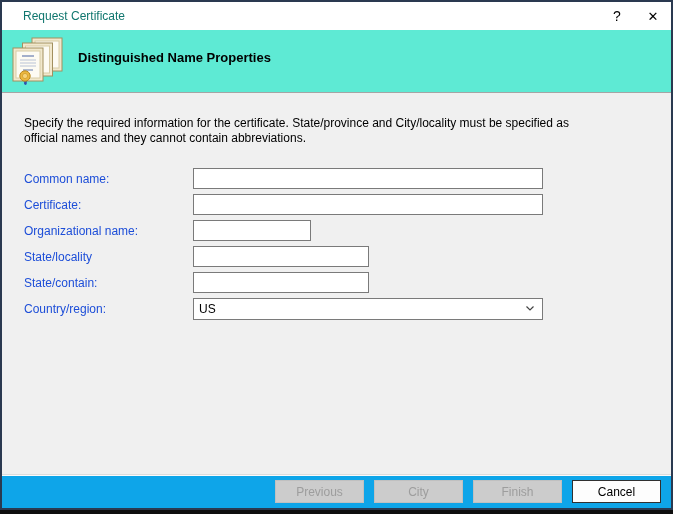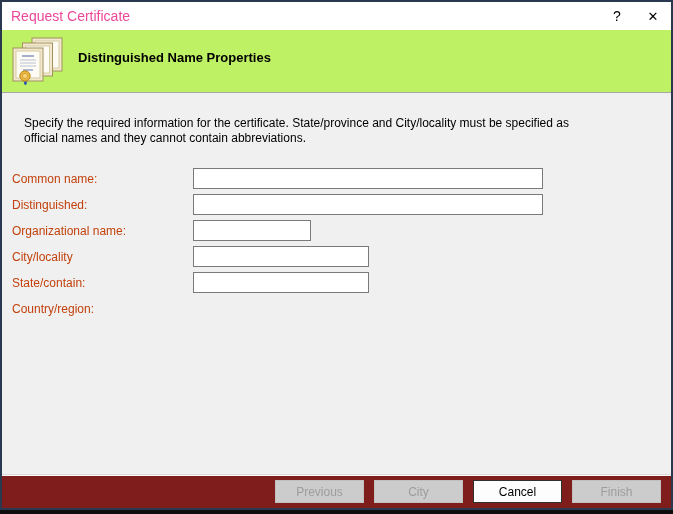--- a/index.html
+++ b/index.html
@@ -16,67 +16,67 @@
     width: 673px; height: 510px;
     background: #ffffff;
     border: 2px solid #2a3950;
   }
   
   .titlebar {
     position: absolute; top:0; left:0; right:0; height:28px;
     background:#ffffff; display:flex; align-items:center;
     padding-left:9px;
   }
-  .titlebar-title { font-size:14px; color:#ec4899; flex:1; }
+  .titlebar-title { font-size:12px; color:#0f766e; flex:1;margin-left:12px; }
   .caption-btn {
     width:36px; height:28px; display:flex; align-items:center; justify-content:center;
     color:#000; cursor:default; user-select:none;
   }
   .help-glyph { font-size:14px; }
   .close-glyph { font-size:13px; font-family:"DejaVu Sans", sans-serif; }
   
   .header {
     position:absolute; top:28px; left:0; right:0; height:63px;
-    background:#bef264; border-bottom:1px solid #a5a5a5;
+    background:#5eead4; border-bottom:1px solid #a5a5a5;
   }
   .cert-icon { position:absolute; left:9px; top:7px; }
   .header-title {
     position:absolute; left:76px; top:20px;
     font-size:13px; font-weight:bold; color:#000;
   }
   
   .bodyarea {
     position:absolute; top:91px; left:0; right:0; height:381px;
     background:#f0f0f0;
   }
   .instructions {
     position:absolute; left:22px; top:23px; width:552px;
     font-size:12px; line-height:15px; color:#000;
   }
-  .field-label { position:absolute; left:10px; font-size:12px; color:#c2410c; }
+  .field-label { position:absolute; left:22px; font-size:12px; color:#1d4ed8; }
   .txt {
     position:absolute; left:191px; height:21px;
     border:1px solid #7a7a7a; background:#fff;
     font-family:"Liberation Sans", sans-serif; font-size:12px;
     padding:0 4px; outline:none;
   }
   .txt.wide   { width:350px; }
   .txt.medium { width:176px; }
   .txt.small  { width:118px; }
   .dropdown {
     position:absolute; left:191px; width:350px; height:22px;
     border:1px solid #7a7a7a; background:#fff;
     display:flex; align-items:center; padding:0 6px 0 5px;
     font-size:12px; color:#000; cursor:default;
   }
   .dropdown .value { flex:1; }
   
   .footer {
     position:absolute; left:0; right:0; bottom:0; top:472px;
-    background:#7f1d1d;
+    background:#0ea5e9;
     border-top:1px solid #dcdcdc;
     box-shadow: inset 0 1px 0 #fafafa;
     display:flex; align-items:center; justify-content:flex-end;
     gap:10px; padding-right:10px;
   }
   .btn {
     width:89px; height:23px;
     font-family:"Liberation Sans", sans-serif; font-size:12px;
     display:flex; align-items:center; justify-content:center;
     user-select:none;
@@ -135,37 +135,45 @@
     </span>
     <span class="header-title">Distinguished Name Properties</span>
   </div>
 
   <div class="bodyarea">
     <div class="instructions">Specify the required information for the certificate. State/province and City/locality must be specified as official names and they cannot contain abbreviations.</div>
 
     <span class="field-label" style="top:79px;">Common name:</span>
     <input class="txt wide" style="top: 75px;" value="">
 
-    <span class="field-label" style="top:105px;">Distinguished:</span>
+    <span class="field-label" style="top:105px;">Certificate:</span>
     <input class="txt wide" style="top: 101px;" value="">
 
     <span class="field-label" style="top:131px;">Organizational name:</span>
     <input class="txt small" style="top: 127px;" value="">
 
-    <span class="field-label" style="top:157px;">City/locality</span>
+    <span class="field-label" style="top:157px;">State/locality</span>
     <input class="txt medium" style="top: 153px;" value="">
 
     <span class="field-label" style="top:183px;">State/contain:</span>
     <input class="txt medium" style="top: 179px;" value="">
 
     <span class="field-label" style="top:209px;text-align:center;">Country/region:</span>
+    <div class="dropdown" style="top:205px;">
+      <span class="value">US</span>
+      <span>
+        <svg width="12" height="12" viewBox="0 0 12 12">
+            <polyline points="2.5,4.5 6,8 9.5,4.5" fill="none" stroke="#444" stroke-width="1.2"></polyline>
+          </svg>
+      </span>
+    </div>
   </div>
 
   <div class="footer">
     <div class="btn disabled">Previous</div>
     <div class="btn disabled">City</div>
+    <div class="btn disabled">Finish</div>
     <div class="btn default">Cancel</div>
-    <div class="btn disabled">Finish</div>
   </div>
 
 </div>
 
 <div class="bottom-strip"></div>
 
 </body></html>

